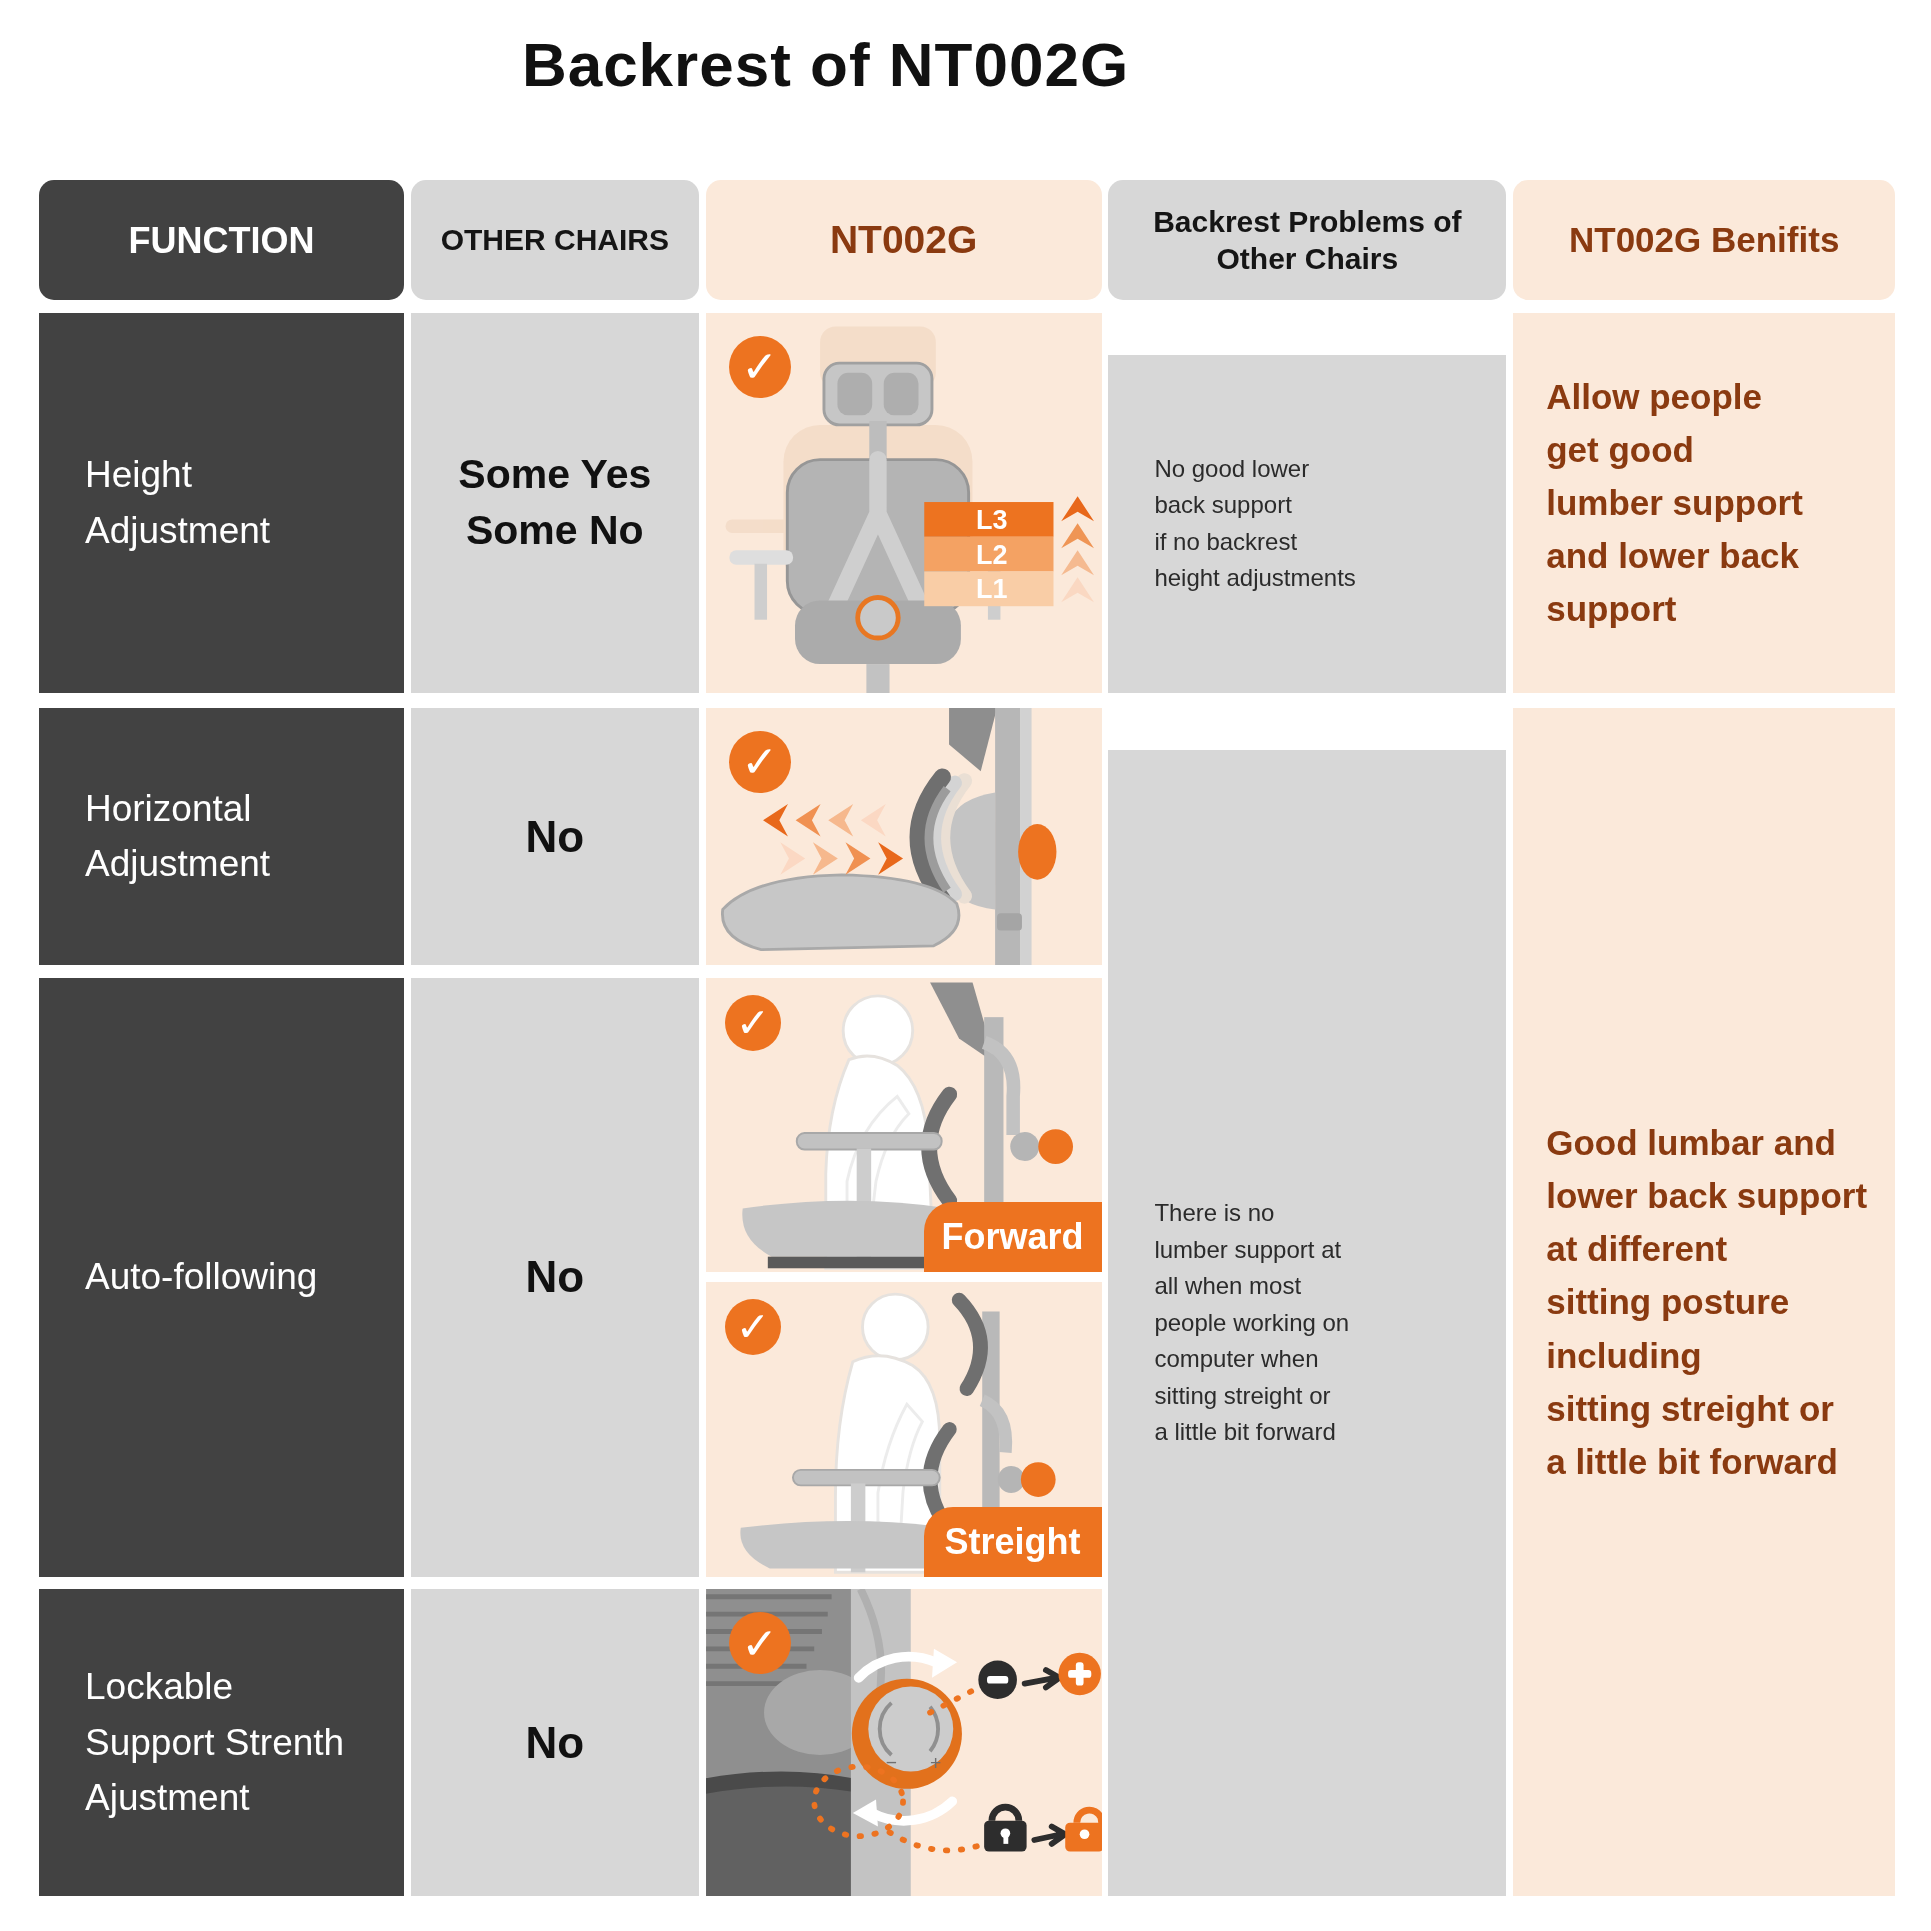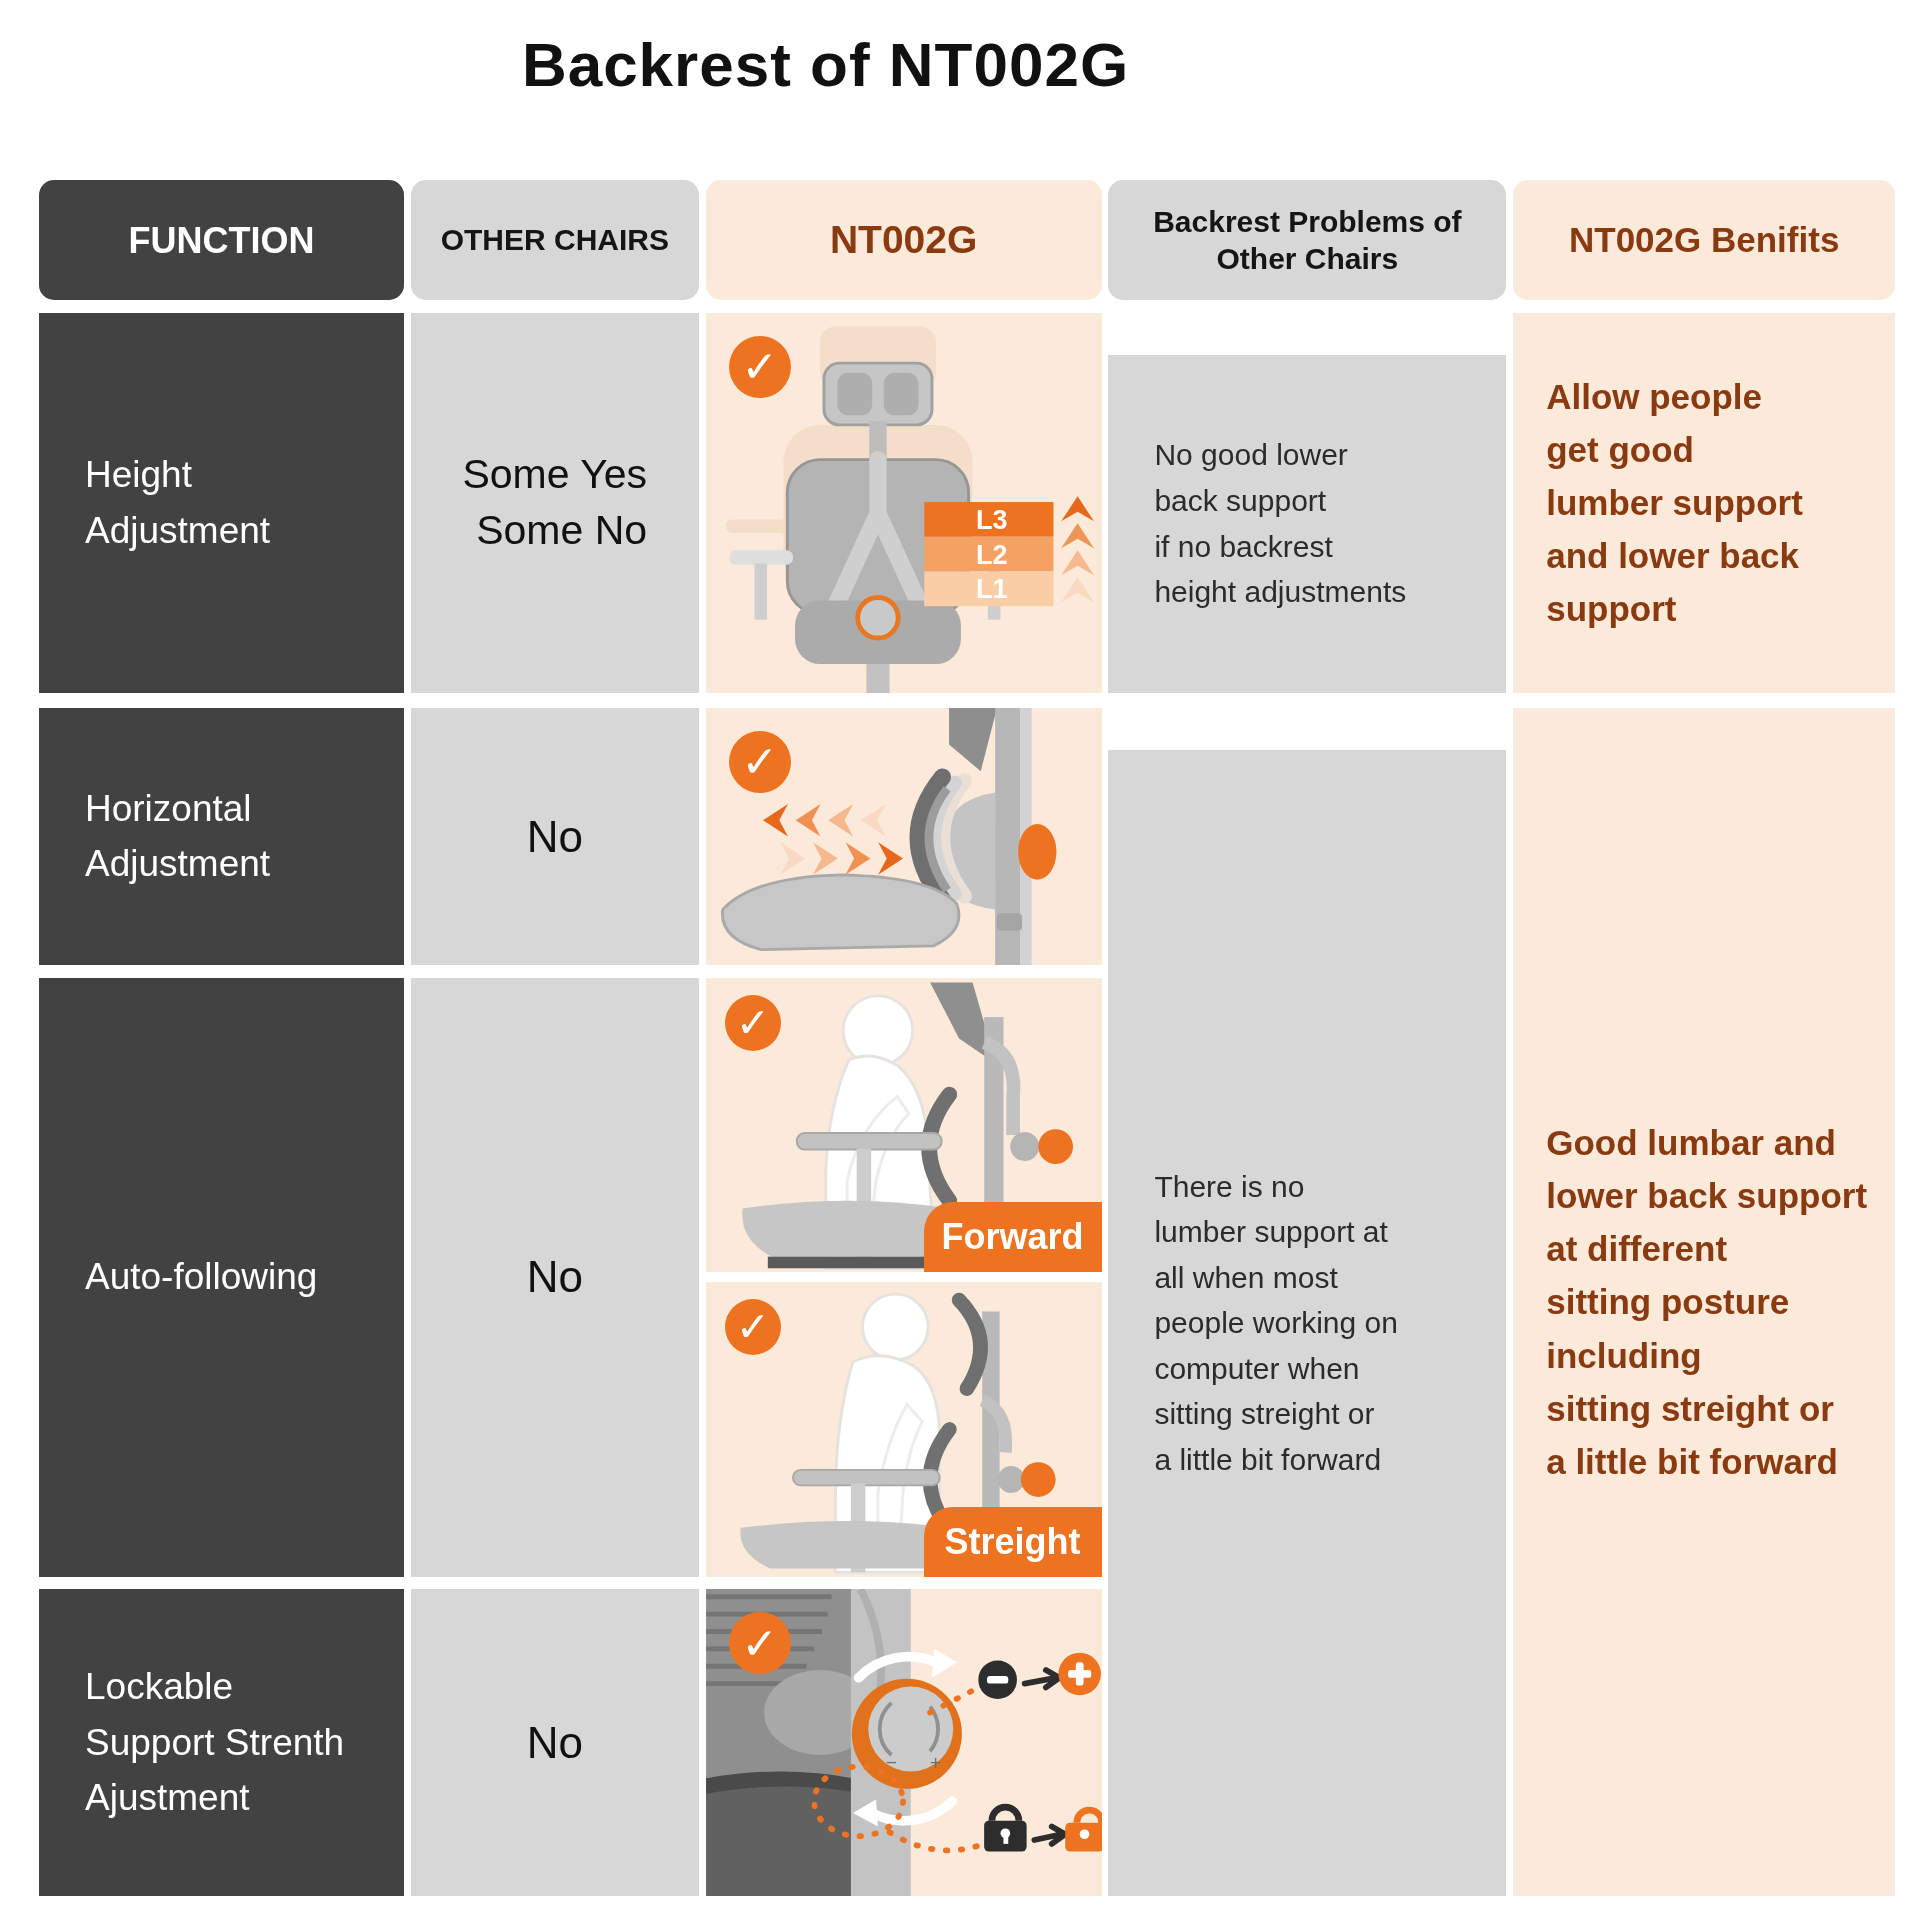--- a/index.html
+++ b/index.html
@@ -20,25 +20,25 @@
   
   .hdr{justify-content:center;text-align:center;font-weight:bold;line-height:1.25;border-radius:15px;}
   .hdr-dark{background:var(--dark);color:#fff;font-size:36px;}
   .hdr-gray{background:var(--gray);color:#151515;font-size:30px;}
   .hdr-peach{background:var(--peach);color:var(--brown);font-size:39px;}
   .hdr-peach.small{font-size:35px;}
   
   .fn{background:var(--dark);color:#fff;font-size:37px;line-height:1.5;
     padding-left:46px;padding-right:35px;}
   
-  .oth{background:var(--gray);color:#111;font-weight:normal;justify-content:center;
-    text-align:right;font-size:44px;line-height:1.35;}
+  .oth{background:var(--gray);color:#111;font-weight:bold;justify-content:center;
+    text-align:center;font-size:44px;line-height:1.35;}
   .oth.two{font-size:41px;}
   
-  .prob{background:var(--gray);color:#2b2b2b;font-size:30px;line-height:1.52;
+  .prob{background:var(--gray);color:#2b2b2b;font-size:24px;line-height:1.52;
     padding-left:46px;padding-right:17.4px;margin-top:42px;}
   .ben{background:var(--peach);color:var(--brown);font-weight:bold;font-size:35px;
     line-height:1.52;padding-left:33px;padding-right:13.5px;}
   
   .imgcell{position:relative;background:var(--peach);overflow:hidden;}
   .imgcell svg{position:absolute;inset:0;width:100%;height:100%;}
   .stack{display:flex;flex-direction:column;gap:9.7px;background:none;}
   .sub{position:relative;flex:1;background:var(--peach);overflow:hidden;}
   .sub svg{position:absolute;inset:0;width:100%;height:100%;}
   .check{position:absolute;top:23px;left:23px;width:62px;height:62px;border-radius:50%;

